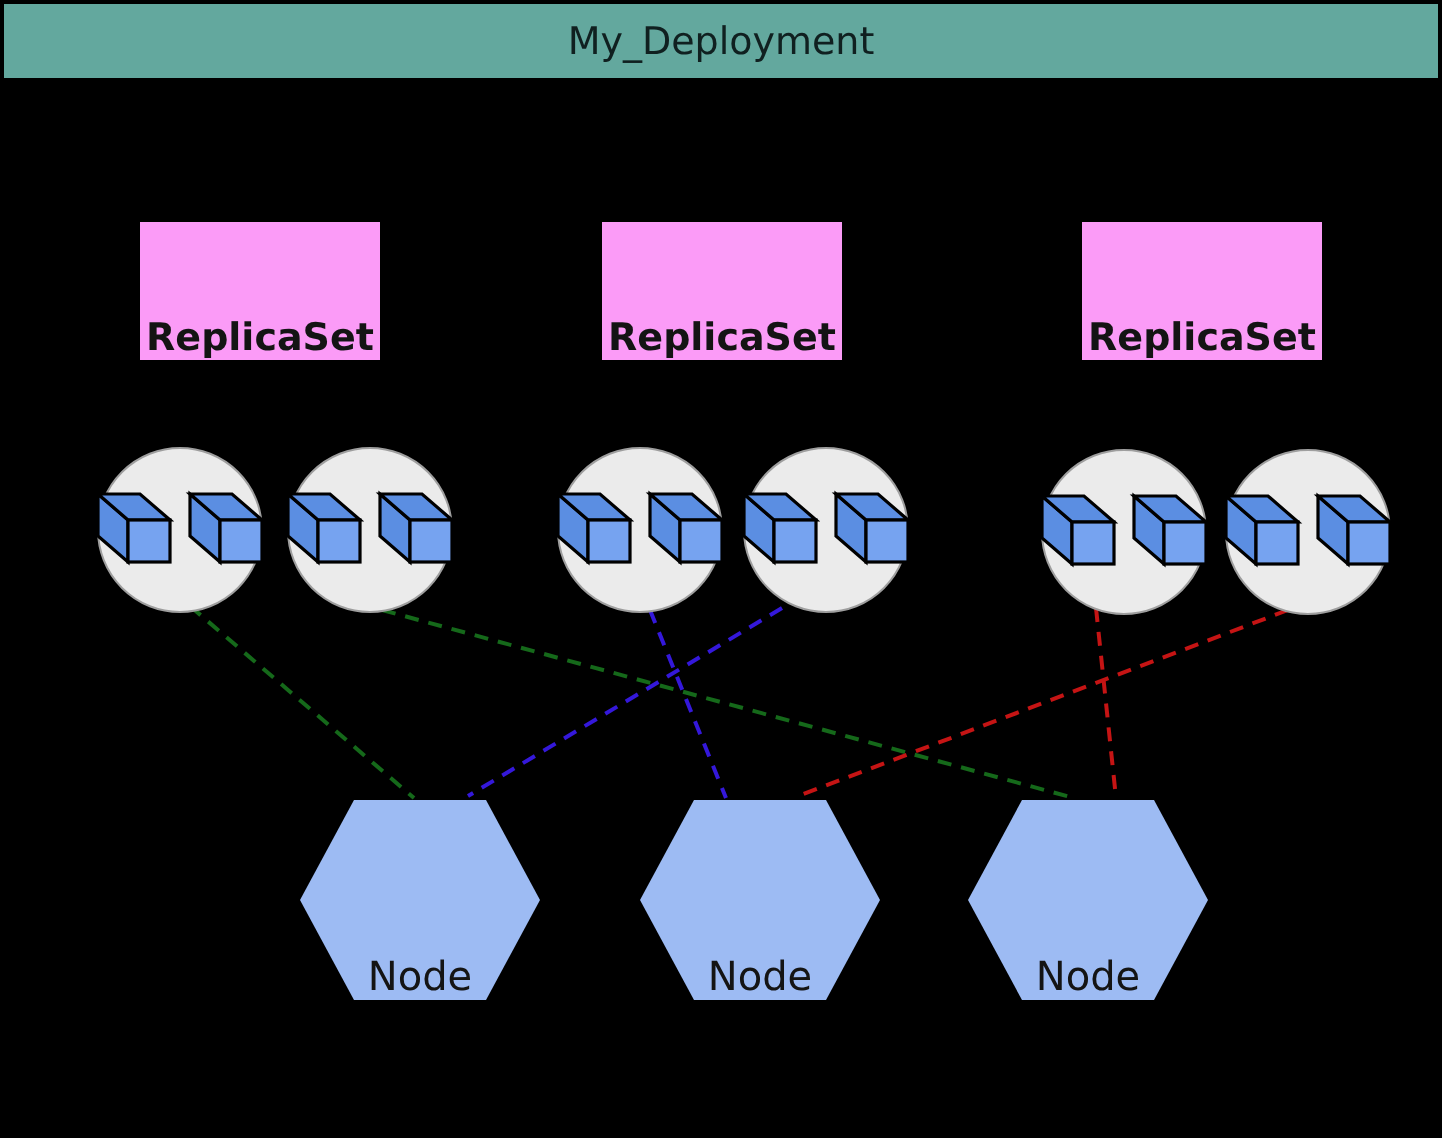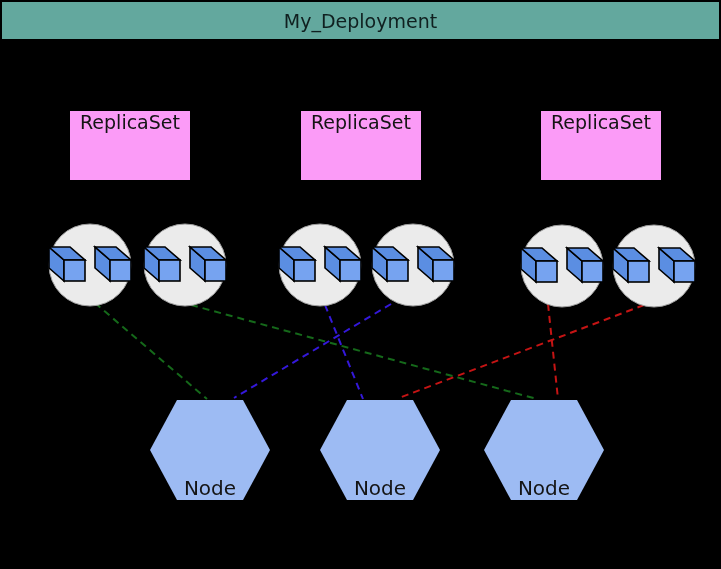--- a/index.html
+++ b/index.html
@@ -6,22 +6,23 @@
   .stage{
     position:relative;width:721px;height:569px;background:#000;
     font-family:"DejaVu Sans","Liberation Sans",sans-serif;overflow:hidden;
   }
   .edges{position:absolute;left:0;top:0;width:721px;height:569px;z-index:1;}
   .titlebar{
     position:absolute;z-index:2;display:flex;align-items:center;justify-content:center;
     font-size:19px;
   }
   .rs-box{
-    position:absolute;z-index:2;display:flex;align-items:flex-start;justify-content:center;
+    position:absolute;z-index:2;display:flex;align-items:flex-end;justify-content:center;
     font-size:19px;
+    font-weight:bold;
   }
   .pod{position:absolute;z-index:2;}
   .pod svg{display:block;}
   .node-hex{
     position:absolute;z-index:2;display:flex;align-items:flex-end;justify-content:center;
     font-size:20px;
     clip-path:polygon(0% 50%, 22.5% 0%, 77.5% 0%, 100% 50%, 77.5% 100%, 22.5% 100%);
   }
 </style>
 </head>

